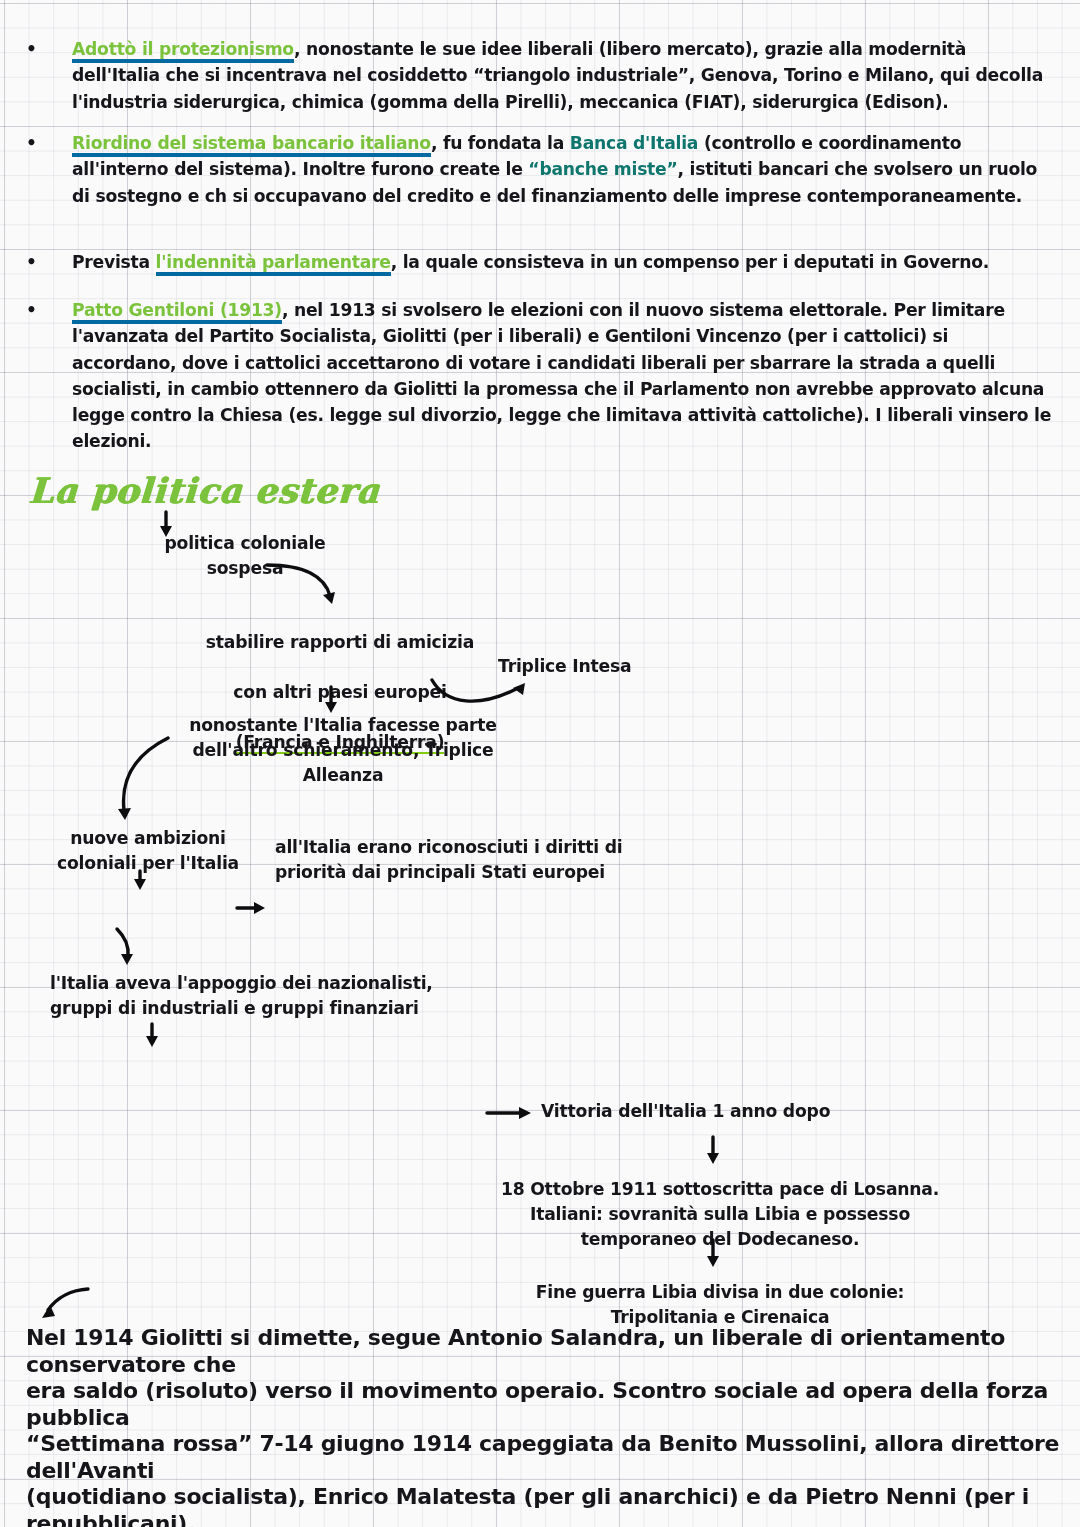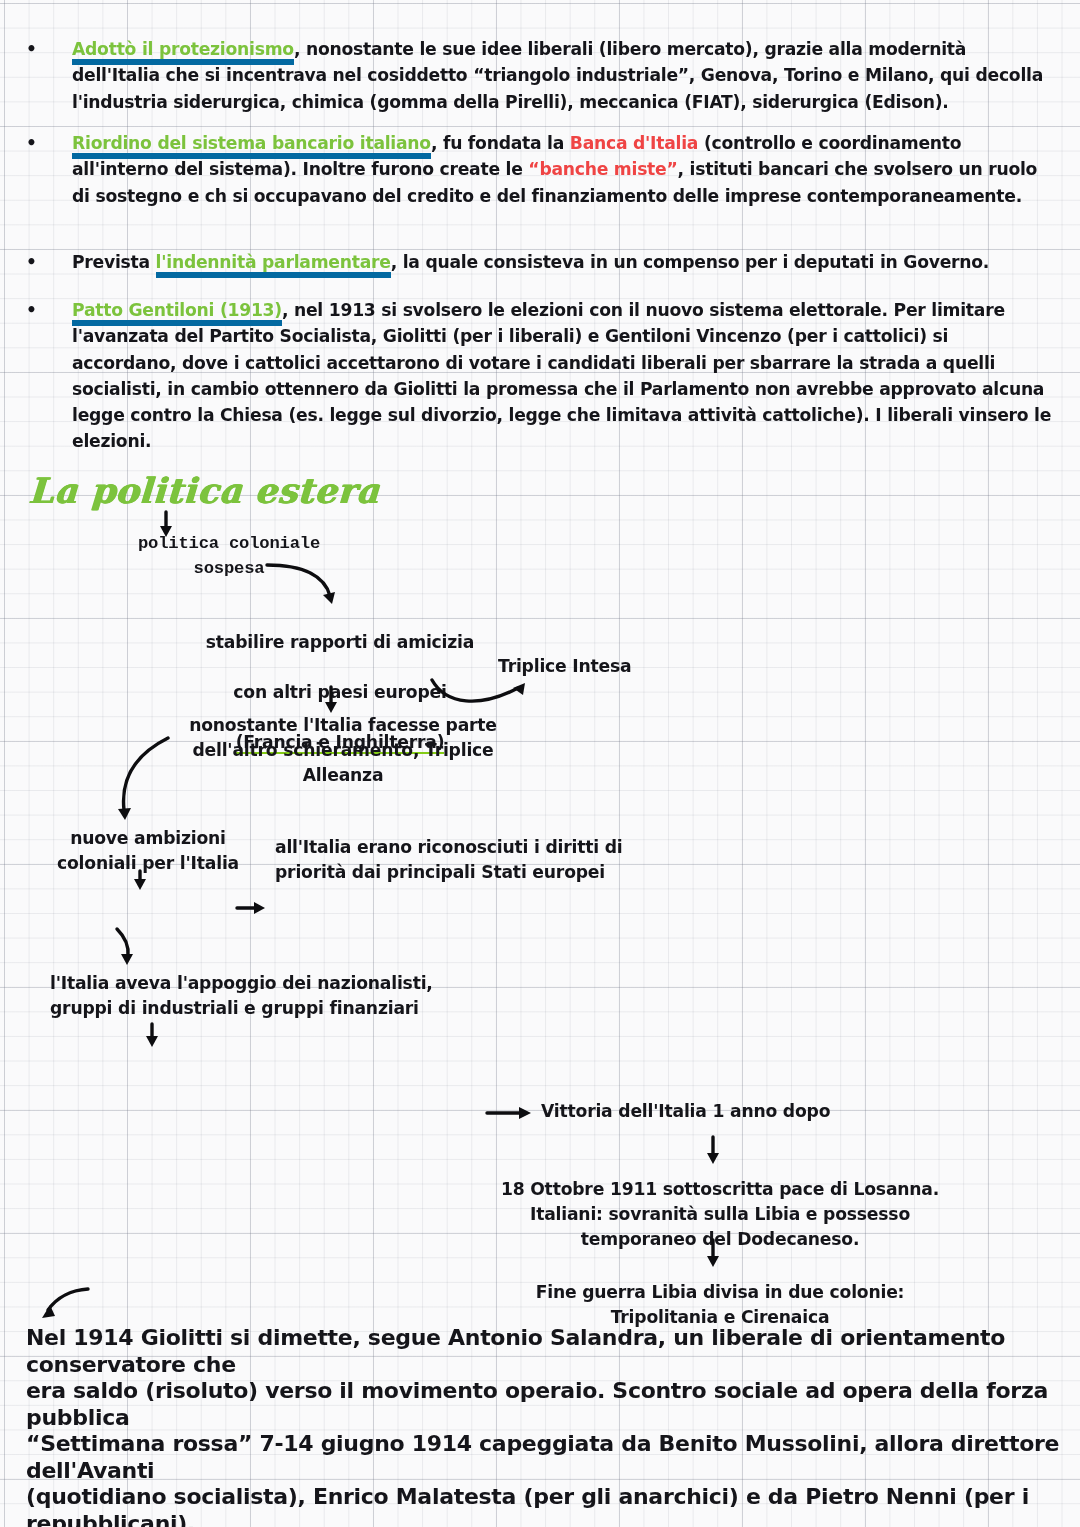--- a/index.html
+++ b/index.html
@@ -57,25 +57,25 @@
     font-weight: 700;
     color: #15151a;
     text-align: left;
   }
   .bullet-body {
     margin-left: 46px;
     display: block;
   }
   .grn-u {
     color: #7cc33d;
-    border-bottom: 6px solid #0369a1;
+    border-bottom: 4px solid #0369a1;
     padding-bottom: 0px;
   }
   .grn {
-    color: #ef4444;
+    color: #0f766e;
   }
   
   #title-politica {
     position: absolute;
     color: #7cc33d;
     font-family: "DejaVu Serif", serif;
     font-style: italic;
     font-weight: 700;
     font-size: 35px;
     letter-spacing: 0.5px;
@@ -139,21 +139,21 @@
     <span class="bullet-body"><span>Prevista </span><span class="grn-u">l'indennità parlamentare</span><span>, la quale consisteva in un compenso per i deputati in Governo.</span></span>
   </div>
 
   <div class="bullet-block" style="left:26px; top:297px; width:1030px;">
     <span class="bullet-dot">•</span>
     <span class="bullet-body"><span class="grn-u">Patto Gentiloni (1913)</span><span>, nel 1913 si svolsero le elezioni con il nuovo sistema elettorale. Per limitare l'avanzata del Partito Socialista, Giolitti (per i liberali) e Gentiloni Vincenzo (per i cattolici) si accordano, dove i cattolici accettarono di votare i candidati liberali per sbarrare la strada a quelli socialisti, in cambio ottennero da Giolitti la promessa che il Parlamento non avrebbe approvato alcuna legge contro la Chiesa (es. legge sul divorzio, legge che limitava attività cattoliche). I liberali vinsero le elezioni.</span></span>
   </div>
 
   <div id="title-politica" style="left:32px; top:470px;">La politica estera</div>
 
-  <div class="node center" style="left:84px; top:531px; width:290px;font-family:Liberation Mono, monospace;">politica coloniale
+  <div class="node center" style="left:100px; top:531px; width:290px;">politica coloniale
 sospesa</div>
 
   <div class="node center" style="left:175px; top:605px; width:330px;">
     <span>stabilire rapporti di amicizia</span><br>
     <span>con altri paesi europei</span><br>
     <span class="u">(Francia e Inghilterra)</span>
   </div>
 
   <div class="node left" style="left:498px; top:654px; width:270px;">Triplice Intesa</div>
 

